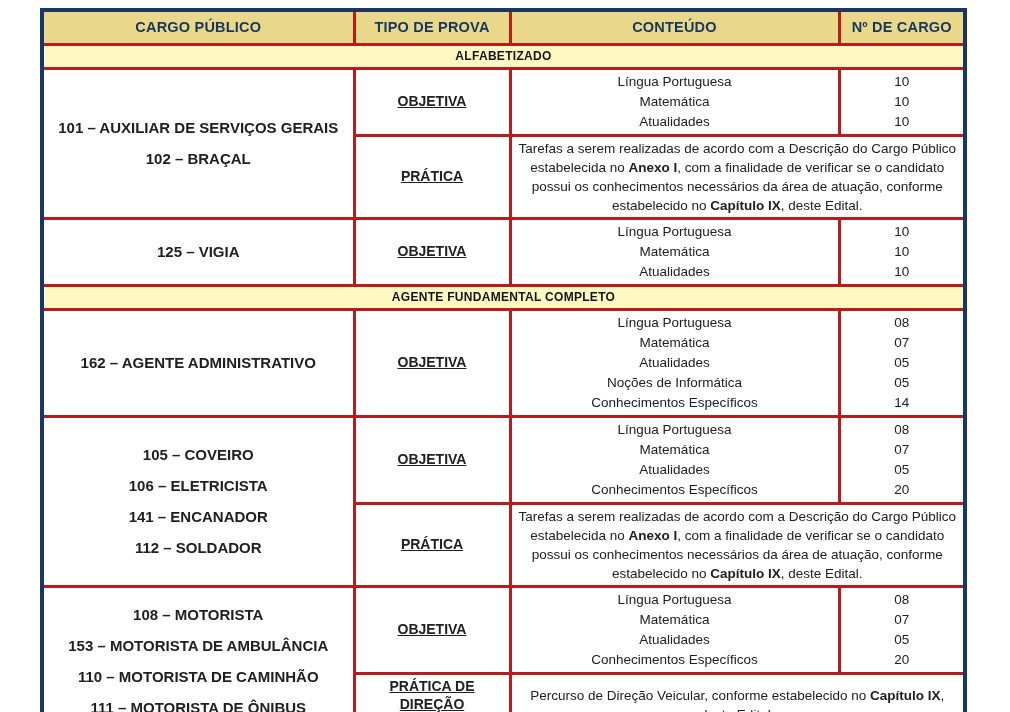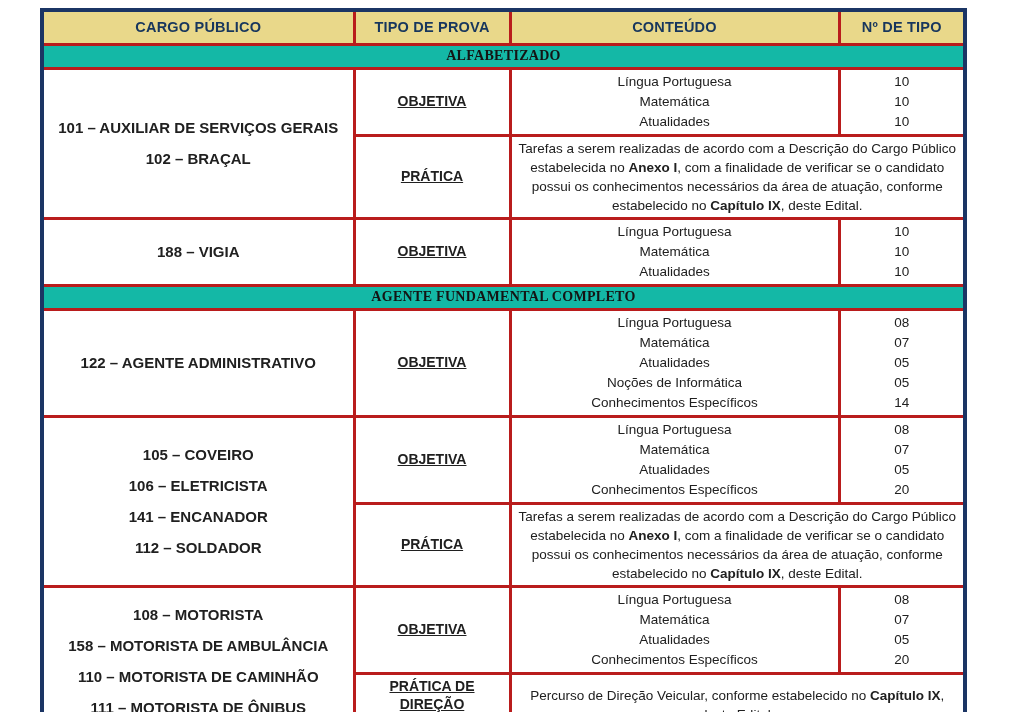--- a/index.html
+++ b/index.html
@@ -42,26 +42,25 @@
   tr.r-e2    { height: 60px; }
 
   th.colhead {
     background: #E9D88A;
     color: #17365D;
     font-size: 14.5px;
     font-weight: bold;
     letter-spacing: 0.2px;
   }
   td.section {
-    background: #14b8a6;
+    background: #fef9c3;
     color: #141414;
-    font-size: 14px;
+    font-size: 12px;
     font-weight: bold;
     letter-spacing: 0.3px;
-    font-family: Liberation Serif, serif;
   }
   td.cargo {
     font-weight: bold;
     font-size: 15px;
     padding: 4px 20px;
     line-height: 1.4;
   }
   .cargo-item { margin: 10px 0; }
   td.tipo {
     font-weight: bold;
@@ -93,21 +92,21 @@
       <col style="width:156px">
       <col style="width:329px">
       <col style="width:126px">
     </colgroup>
 
     <tbody>
         <tr class="r-head">
       <th class="colhead">CARGO PÚBLICO</th>
       <th class="colhead">TIPO DE PROVA</th>
       <th class="colhead">CONTEÚDO</th>
-      <th class="colhead">Nº DE TIPO</th>
+      <th class="colhead">Nº DE CARGO</th>
     </tr>
 
     <tr class="r-sec">
       <td class="section" colspan="4">ALFABETIZADO</td>
     </tr>
 
     <tr class="r-a1">
       <td class="cargo" rowspan="2">
         <div class="cargo-item">101 – AUXILIAR DE SERVIÇOS GERAIS</div>
         <div class="cargo-item">102 – BRAÇAL</div>
@@ -126,42 +125,42 @@
     </tr>
     <tr class="r-a2">
       <td class="tipo">PRÁTICA</td>
       <td class="pratica" colspan="2">
         <span>Tarefas a serem realizadas de acordo com a Descrição do Cargo Público estabelecida no </span><b>Anexo I</b><span>, com a finalidade de verificar se o candidato possui os conhecimentos necessários da área de atuação, conforme estabelecido no </span><b>Capítulo IX</b><span>, deste Edital.</span>
       </td>
     </tr>
 
     <tr class="r-b">
       <td class="cargo">
-        <div class="cargo-item">188 – VIGIA</div>
+        <div class="cargo-item">125 – VIGIA</div>
       </td>
       <td class="tipo">OBJETIVA</td>
       <td class="subjects">
         <div class="line">Língua Portuguesa</div>
         <div class="line">Matemática</div>
         <div class="line">Atualidades</div>
       </td>
       <td class="itens">
         <div class="line">10</div>
         <div class="line">10</div>
         <div class="line">10</div>
       </td>
     </tr>
 
     <tr class="r-sec">
       <td class="section" colspan="4">AGENTE FUNDAMENTAL COMPLETO</td>
     </tr>
 
     <tr class="r-c">
       <td class="cargo">
-        <div class="cargo-item">122 – AGENTE ADMINISTRATIVO</div>
+        <div class="cargo-item">162 – AGENTE ADMINISTRATIVO</div>
       </td>
       <td class="tipo">OBJETIVA</td>
       <td class="subjects">
         <div class="line">Língua Portuguesa</div>
         <div class="line">Matemática</div>
         <div class="line">Atualidades</div>
         <div class="line">Noções de Informática</div>
         <div class="line">Conhecimentos Específicos</div>
       </td>
       <td class="itens">
@@ -197,21 +196,21 @@
     <tr class="r-d2">
       <td class="tipo">PRÁTICA</td>
       <td class="pratica" colspan="2">
         <span>Tarefas a serem realizadas de acordo com a Descrição do Cargo Público estabelecida no </span><b>Anexo I</b><span>, com a finalidade de verificar se o candidato possui os conhecimentos necessários da área de atuação, conforme estabelecido no </span><b>Capítulo IX</b><span>, deste Edital.</span>
       </td>
     </tr>
 
     <tr class="r-e1">
       <td class="cargo" rowspan="2">
         <div class="cargo-item">108 – MOTORISTA</div>
-        <div class="cargo-item">158 – MOTORISTA DE AMBULÂNCIA</div>
+        <div class="cargo-item">153 – MOTORISTA DE AMBULÂNCIA</div>
         <div class="cargo-item">110 – MOTORISTA DE CAMINHÃO</div>
         <div class="cargo-item">111 – MOTORISTA DE ÔNIBUS</div>
       </td>
       <td class="tipo">OBJETIVA</td>
       <td class="subjects">
         <div class="line">Língua Portuguesa</div>
         <div class="line">Matemática</div>
         <div class="line">Atualidades</div>
         <div class="line">Conhecimentos Específicos</div>
       </td>

